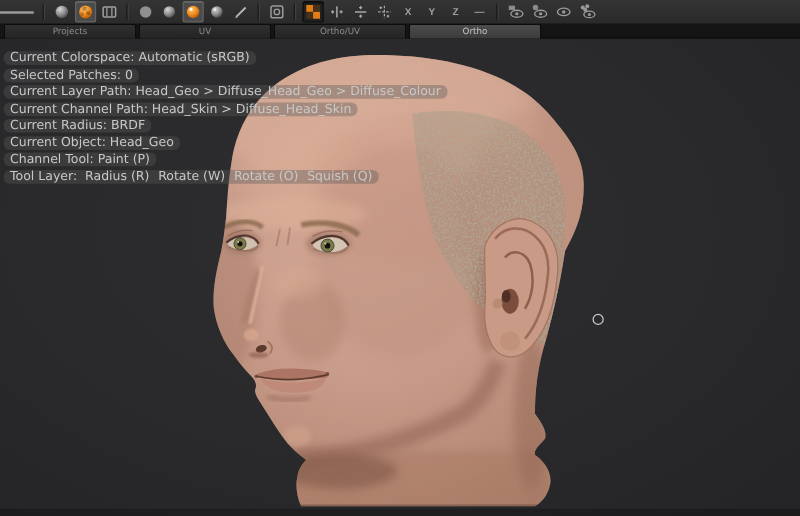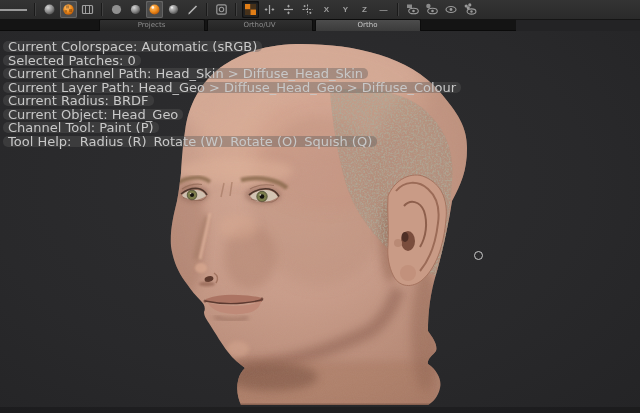--- a/index.html
+++ b/index.html
@@ -12,36 +12,36 @@
            border-bottom:1px solid #151515;
            display:flex;align-items:center;}
   .grip{width:27px;height:2px;background:#9a9a9a;margin:0 3px 0 0;flex:none;}
   .tsep{width:0;height:13px;border-left:1px solid #1a1a1a;border-right:1px solid #414141;margin:0 4px;flex:none;}
   .tbtn{width:17px;height:17px;flex:none;display:flex;align-items:center;justify-content:center;
         border-radius:2px;margin:0 1px;background:transparent;border:0;padding:0;cursor:default;}
   .tbtn.raised{background:#4b4b4b;box-shadow:inset 0 0 0 1px #646464, inset 0 1px 0 #7a7a7a;}
   .tbtn.pressed{background:#222222;box-shadow:inset 0 0 0 1px #101010, inset 0 1px 2px #000;}
   .tbtn .glyph{font-size:8px;font-weight:bold;color:#9f9f9f;line-height:17px;}
   
-  .tabbar{position:absolute;top:19px;left:0;width:516px;height:12px;background:#141414;
+  .tabbar{position:absolute;top:19px;left:0;width:640px;height:12px;background:#141414;
           display:flex;gap:2px;padding-left:3px;box-sizing:border-box;
-          border-bottom:1px solid #0a0a0a;justify-content:center;}
+          border-bottom:1px solid #0a0a0a;}
   .tab{width:106px;height:12px;box-sizing:border-box;border:1px solid #0c0c0c;border-bottom:0;
        border-radius:2px 2px 0 0;background:linear-gradient(#2f2f2f,#242424);
        font-size:7px;line-height:11px;text-align:center;color:#8c8c8c;overflow:hidden;}
   .tab.active{background:linear-gradient(#4c4c4c,#3b3b3b);color:#c6c6c6;}
   
   .canvas{position:absolute;top:31px;left:0;width:640px;height:382px;
           background:radial-gradient(ellipse at 45% 40%, #2e2e30 0%, #29292b 60%, #242426 100%);}
   .canvas svg.model{position:absolute;top:0;left:0;}
   .bottomstrip{position:absolute;left:0;bottom:0;width:640px;height:6px;background:rgba(0,0,0,.22);}
   
   .hud{position:absolute;left:3px;top:10px;}
   .hudline{width:fit-content;background:rgba(90,90,90,.38);border-radius:5px;
-           padding:1px 5px;margin-bottom:2.5px;font-size:13px;line-height:9px;color:#c8c8c8;
+           padding:1px 5px;margin-bottom:2.5px;font-size:10px;line-height:9px;color:#c8c8c8;
            white-space:nowrap;}
   .hudline .hh-item{margin-right:7px;}
   .hudline .hh-item:last-child{margin-right:0;}
   
   .brush-cursor{position:absolute;width:7px;height:7px;border:1px solid #c9c9c9;border-radius:50%;}
 </style>
 </head>
 <body>
 
 <div class="app">
@@ -196,20 +196,21 @@
         <circle cx="6.8" cy="1.9" r="1.6" fill="#9a9a9a"></circle>
         <circle cx="5.2" cy="4.8" r="1.6" fill="#9a9a9a"></circle>
         <ellipse cx="8.5" cy="8.5" rx="4.4" ry="2.6" fill="none" stroke="#9a9a9a" stroke-width="1.1"></ellipse>
         <circle cx="8.5" cy="8.5" r="1.2" fill="#9a9a9a"></circle>
       </svg>
     </button>
   </div>
 
   <div class="tabbar">
     <div class="tab">Projects</div>
+    <div class="tab">UV</div>
     <div class="tab">Ortho/UV</div>
     <div class="tab active">Ortho</div>
   </div>
 
   <div class="canvas">
 
     <svg class="model" width="640" height="382" viewBox="0 0 640 382">
       <defs>
         <radialGradient id="skinBase" cx="42%" cy="28%" r="85%">
           <stop offset="0%" stop-color="#d8ad99"></stop>
@@ -329,27 +330,27 @@
           <circle cx="408" cy="242" r="8" fill="#c2917c"></circle>
         </g>
 
         <rect x="240" y="372.5" width="190" height="1.8" fill="#6b4a3d" opacity=".55"></rect>
       </g>
     </svg>
 
     <div class="hud">
       <div class="hudline">Current Colorspace: Automatic (sRGB)</div>
       <div class="hudline">Selected Patches: 0</div>
+      <div class="hudline">Current Layer Path: Head_Geo &gt; Diffuse_Head_Geo &gt; Diffuse_Colour</div>
       <div class="hudline">Current Channel Path: Head_Skin &gt; Diffuse_Head_Skin</div>
-      <div class="hudline">Current Layer Path: Head_Geo &gt; Diffuse_Head_Geo &gt; Diffuse_Colour</div>
       <div class="hudline">Current Radius: BRDF</div>
       <div class="hudline">Current Object: Head_Geo</div>
       <div class="hudline">Channel Tool: Paint (P)</div>
       <div class="hudline">
-        <span>Tool Help:</span>&nbsp;
+        <span>Tool Layer:</span>&nbsp;
         <span class="hh-item">Radius (R)</span><span class="hh-item">Rotate (W)</span><span class="hh-item">Rotate (O)</span><span class="hh-item">Squish (Q)</span>
       </div>
     </div>
 
     <div class="brush-cursor" style="left:474px;top:220px;"></div>
 
     <div class="bottomstrip"></div>
   </div>
 </div>
 

